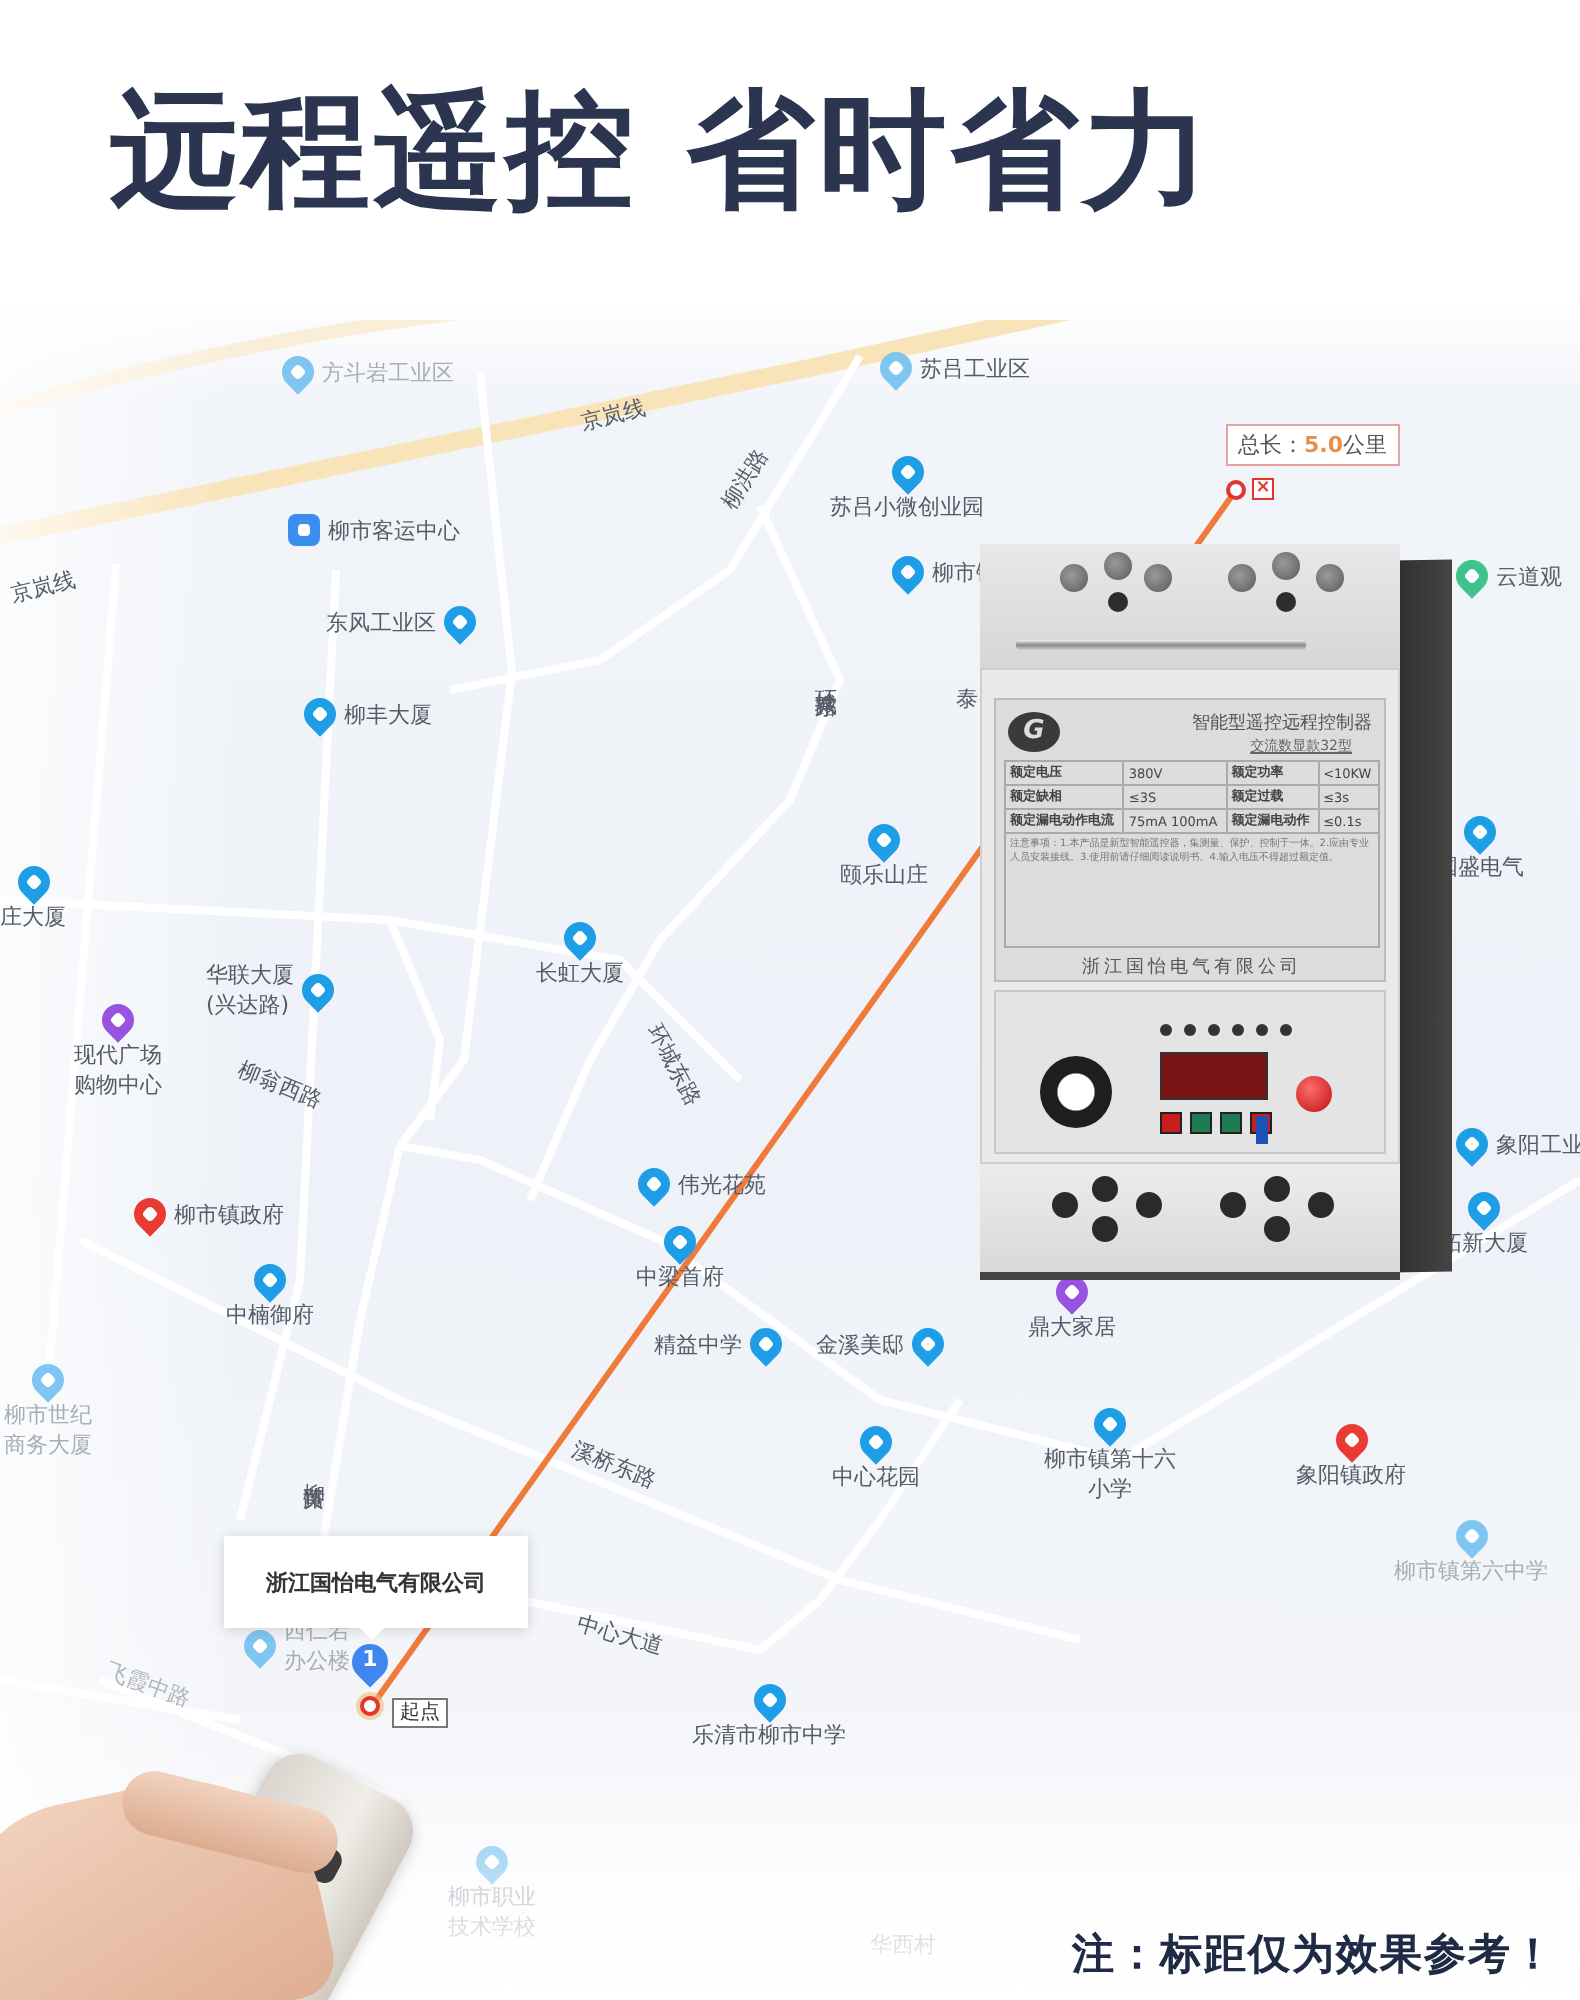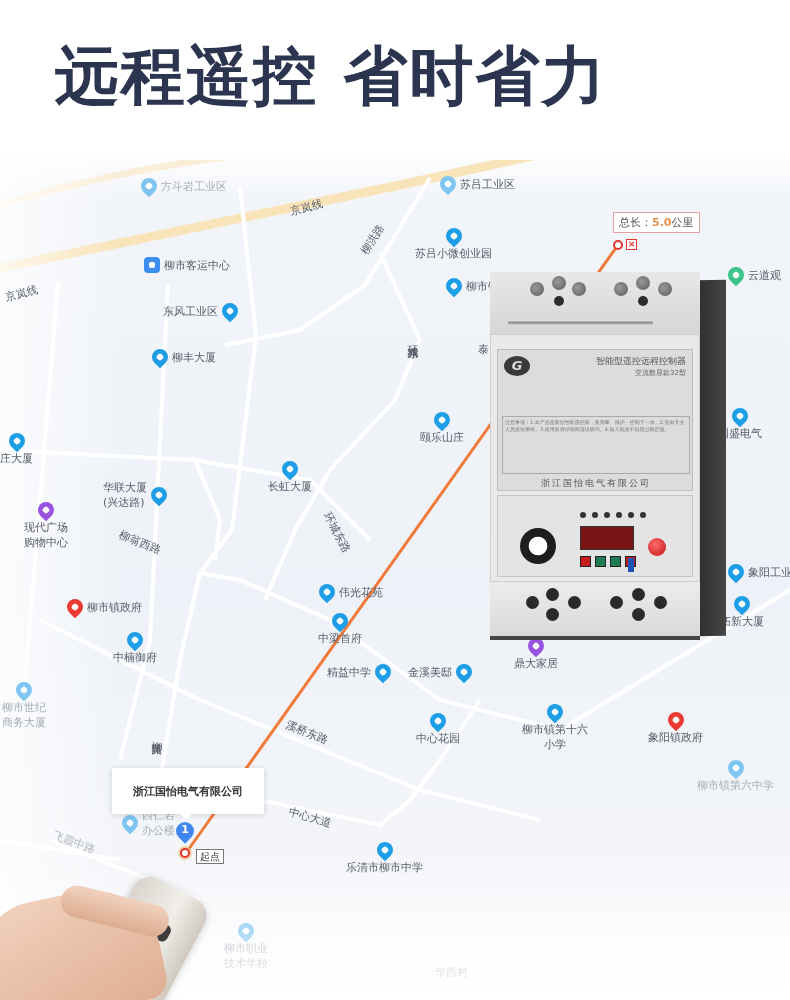--- a/index.html
+++ b/index.html
@@ -57,21 +57,21 @@
   .device { position: absolute; left: 490px; top: 272px; width: 236px; height: 372px; }
   .dev-side { position: absolute; left: 206px; top: 8px; width: 30px; height: 356px; background: linear-gradient(90deg, #2e2e2e, #454545); transform: skewY(-1deg); }
   .dev-top { position: absolute; left: 0; top: 0; width: 210px; height: 62px; background: linear-gradient(180deg, #e8e8e8, #d6d6d6); }
   .dev-top .hole { position: absolute; width: 14px; height: 14px; border-radius: 50%; background: radial-gradient(circle at 40% 40%, #9a9a9a, #5a5a5a); }
   .dev-top .hole.dark { width: 10px; height: 10px; background: #2d2d2d; }
   .antenna { position: absolute; left: 18px; top: 48px; width: 145px; height: 5px; border-radius: 2px; background: linear-gradient(180deg, #f2f2f2, #8a8a8a, #d0d0d0); }
   .dev-body { position: absolute; left: 0; top: 62px; width: 210px; height: 248px; background: #e9e9e9; border: 1px solid #cfcfcf; }
   .label-panel { position: absolute; left: 6px; top: 14px; width: 196px; height: 142px; background: #dcdcdc; border: 1px solid #bdbdbd; }
   .brand-logo { position: absolute; left: 6px; top: 6px; width: 26px; height: 20px; border-radius: 50%; background: #3a3a3a; color: #dcdcdc; font-size: 13px; font-weight: bold; text-align: center; line-height: 20px; font-style: italic; }
   .prod-title { position: absolute; right: 6px; top: 5px; font-size: 9px; color: #555; }
-  .prod-sub { position: absolute; right: 6px; top: 18px; font-size: 7px; color: #666; }
+  .prod-sub { position: absolute; right: 16px; top: 18px; font-size: 7px; color: #666; text-decoration: underline; }
   .spec-table { position: absolute; left: 4px; top: 30px; width: 188px; border-collapse: collapse; font-size: 6.5px; color: #444; }
   .spec-table td { border: 1px solid #aaa; padding: 1px 2px; height: 10px; white-space: nowrap; }
   .spec-table td.k { font-weight: bold; }
   .notes { position: absolute; left: 4px; top: 66px; width: 188px; height: 58px; border: 1px solid #aaa; font-size: 5px; color: #777; line-height: 6.5px; padding: 2px; overflow: hidden; }
   .maker { position: absolute; left: 0; top: 127px; width: 196px; text-align: center; font-size: 9px; color: #555; letter-spacing: 2px; }
   .control-panel { position: absolute; left: 6px; top: 160px; width: 196px; height: 82px; background: #e4e4e4; border: 1px solid #c6c6c6; }
   .knob { position: absolute; left: 22px; top: 32px; width: 36px; height: 36px; border-radius: 50%; background: radial-gradient(circle, #ffffff 0 35%, #1e1e1e 38% 100%); }
   .leds { position: absolute; left: 82px; top: 6px; display: flex; gap: 6px; }
   .led { width: 6px; height: 6px; border-radius: 50%; background: #333; margin-top: 10px; }
   .display { position: absolute; left: 82px; top: 30px; width: 54px; height: 24px; background: #7a1414; border: 1px solid #333; }
@@ -153,21 +153,21 @@
       <span>苏吕小微创业园</span>
     </div>
   <div class="poi" style="left:446px;top:278px;">
       <span class="pin"></span>
       <span>柳市镇</span>
     </div>
   <div class="poi" style="left:163px;top:303px;">
       <span>东风工业区</span>
       <span class="pin"></span>
     </div>
-  <div class="poi" style="left:728px;top:267px;">
+  <div class="poi" style="left:728px;top:280px;">
       <span class="pin green"></span>
       <span>云道观</span>
     </div>
   <div class="poi" style="left:152px;top:349px;">
       <span class="pin"></span>
       <span>柳丰大厦</span>
     </div>
   <div class="poi stack" style="left:420px;top:412px;">
       <span class="pin"></span>
       <span>颐乐山庄</span>
@@ -179,21 +179,21 @@
   <div class="poi stack" style="left:0px;top:433px;">
       <span class="pin"></span>
       <span>庄大厦</span>
     </div>
   <div class="poi" style="left:103px;top:480px;white-space:pre-line;"><span>华联大厦
 (兴达路)</span><span class="pin"></span></div>
   <div class="poi stack" style="left:268px;top:461px;">
       <span class="pin"></span>
       <span>长虹大厦</span>
     </div>
-  <div class="poi stack" style="left:24px;top:502px;white-space:pre-line;"><span class="pin purple"></span><span>现代广场
+  <div class="poi stack" style="left:37px;top:502px;white-space:pre-line;"><span class="pin purple"></span><span>现代广场
 购物中心</span></div>
   <div class="poi" style="left:319px;top:584px;">
       <span class="pin"></span>
       <span>伟光花苑</span>
     </div>
   <div class="poi" style="left:728px;top:564px;">
       <span class="pin"></span>
       <span>象阳工业</span>
     </div>
   <div class="poi" style="left:67px;top:599px;">
@@ -276,20 +276,42 @@
       <div class="hole" style="left:146px;top:4px;"></div>
       <div class="hole dark" style="left:148px;top:24px;"></div>
       <div class="hole" style="left:168px;top:10px;"></div>
       <div class="antenna"></div>
     </div>
     <div class="dev-body">
       <div class="label-panel">
         <div class="brand-logo">G</div>
         <div class="prod-title">智能型遥控远程控制器</div>
         <div class="prod-sub">交流数显款32型</div>
+        <table class="spec-table">
+          <tbody>
+              <tr>
+                <td class="k">额定电压</td>
+                <td>380V</td>
+                <td class="k">额定功率</td>
+                <td>&lt;10KW</td>
+              </tr>
+          <tr>
+                <td class="k">额定缺相</td>
+                <td>≤3S</td>
+                <td class="k">额定过载</td>
+                <td>≤3s</td>
+              </tr>
+          <tr>
+                <td class="k">额定漏电动作电流</td>
+                <td>75mA 100mA</td>
+                <td class="k">额定漏电动作</td>
+                <td>≤0.1s</td>
+              </tr>
+        </tbody>
+          </table>
         <div class="notes">注意事项：1.本产品是新型智能遥控器，集测量、保护、控制于一体。2.应由专业人员安装接线。3.使用前请仔细阅读说明书。4.输入电压不得超过额定值。</div>
         <div class="maker">浙江国怡电气有限公司</div>
       </div>
       <div class="control-panel">
         <div class="knob"></div>
         <div class="leds">
           <div class="led"></div>
           <div class="led"></div>
           <div class="led"></div>
           <div class="led"></div>
@@ -322,13 +344,14 @@
   <div class="fade-bottom"></div>
 
   <div class="remote">
       <div class="remote-btn"></div>
     </div>
   <div class="hand"></div>
   <div class="thumb"></div>
 
   <div class="headline">远程遥控 省时省力</div>
 
+  <div class="note">注：标距仅为效果参考！</div>
 </div>
 
 </body></html>

